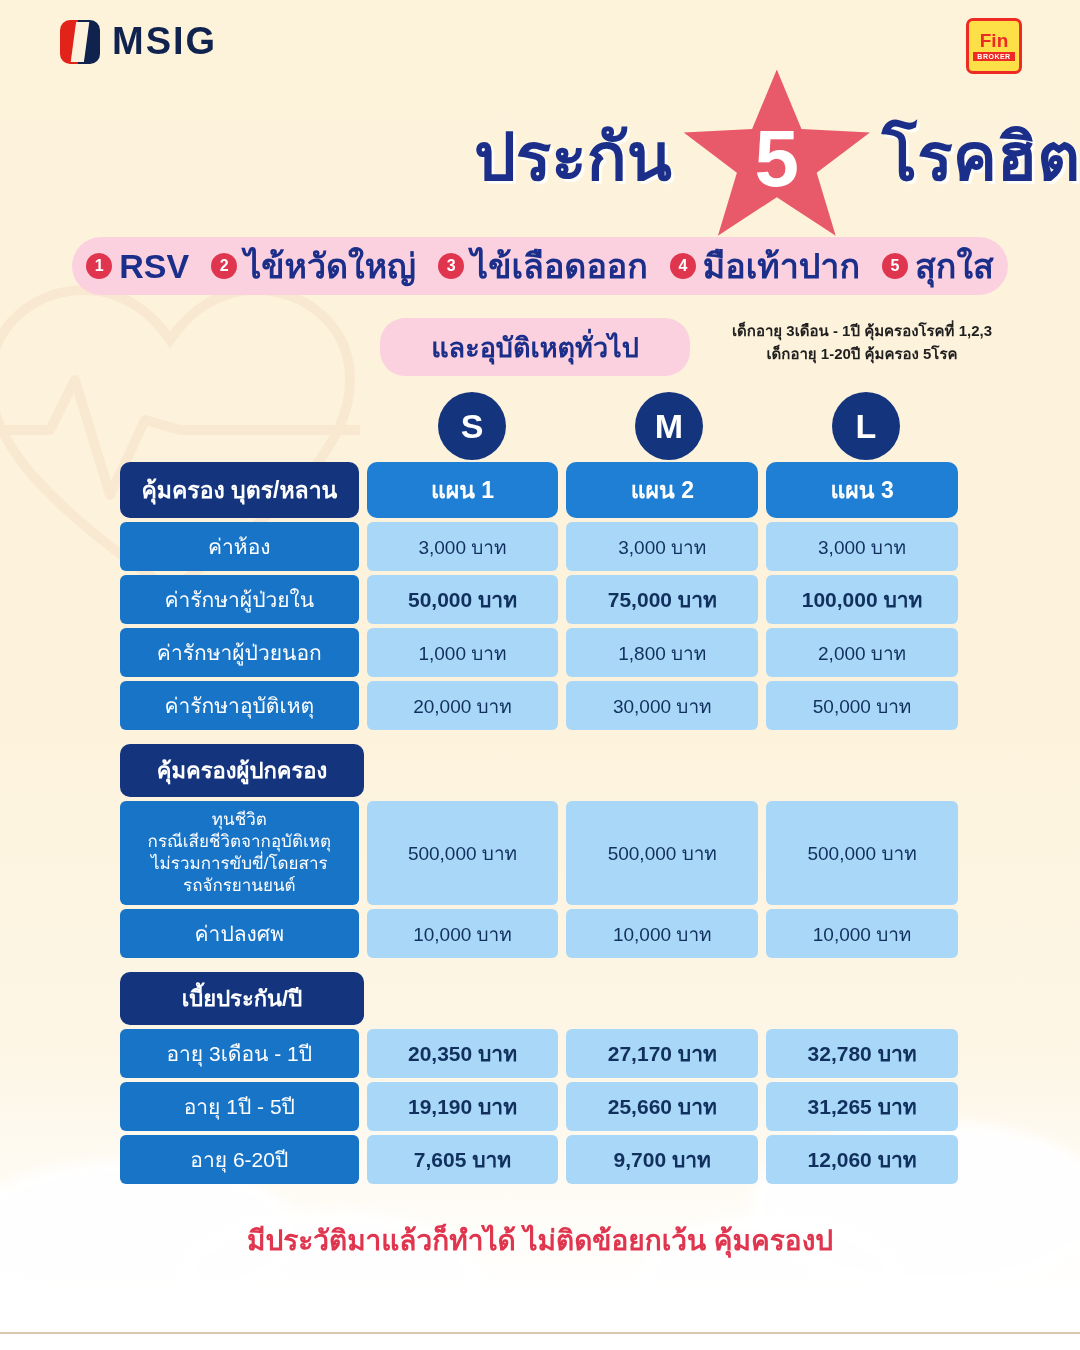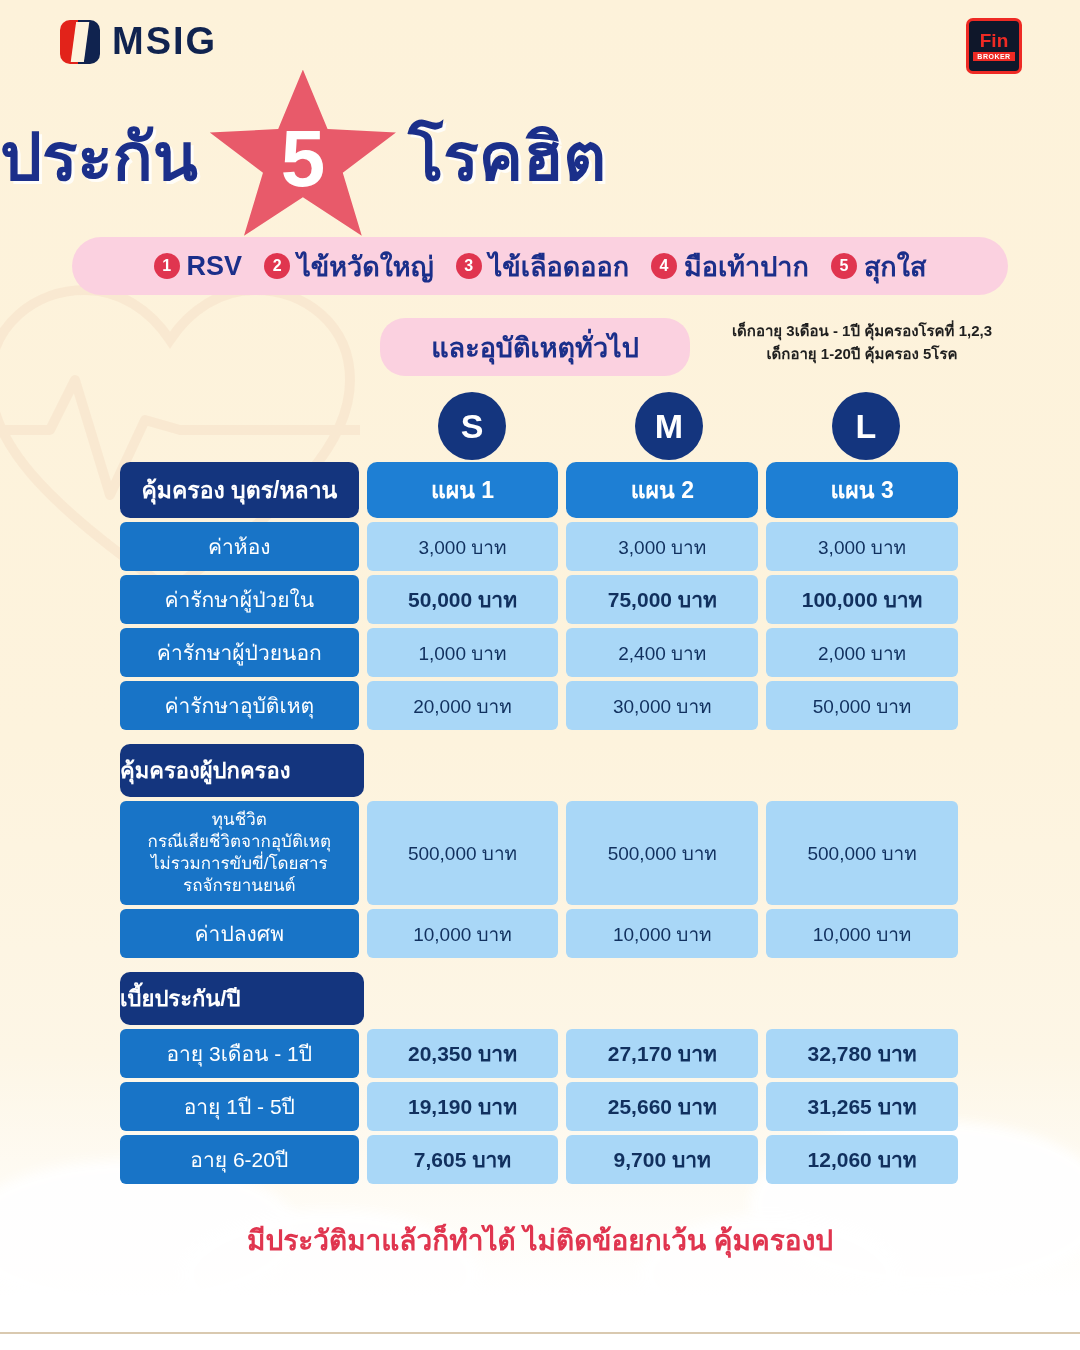--- a/index.html
+++ b/index.html
@@ -56,30 +56,30 @@
   }
   .msig-text { font-size: 38px; font-weight: bold; color: #10234f; letter-spacing: 2px; }
 
   .finbroker {
     position: absolute; right: 58px; top: 8px;
     width: 56px; height: 56px; background: #ee2a24; border-radius: 7px;
     display: flex; flex-direction: column; align-items: center; justify-content: center;
     border: 3px solid #ee2a24;
   }
   .finbroker .fb-in {
-    width: 100%; height: 100%; background: #0f172a; border-radius: 4px;
+    width: 100%; height: 100%; background: #fde047; border-radius: 4px;
     display: flex; flex-direction: column; align-items: center; justify-content: center;
   }
   .fb-fin { font-size: 19px; font-weight: bold; color: #ee2a24; line-height: 1; }
   .fb-brk { font-size: 7px; font-weight: bold; color: #fff; background: #ee2a24; padding: 1px 4px; margin-top: 2px; letter-spacing: .5px; }
 
   
   .title-row {
     position: absolute; top: 92px; left: 0; right: 0; height: 130px;
-    display: flex; align-items: center; justify-content: flex-start; gap: 10px;
+    display: flex; align-items: center; justify-content: flex-end; gap: 10px;
   }
   .title-text {
     font-size: 66px; font-weight: bold; color: #1b2f8a;
     line-height: 1.1;
     text-shadow: 3px 3px 0 rgba(255,255,255,.8);
   }
   .star-wrap { position: relative; width: 190px; height: 175px; display: flex; align-items: center; justify-content: center; }
   .star {
     position: absolute; inset: 0;
     background: #e85a6a;
@@ -94,21 +94,21 @@
   .pill-band {
     position: absolute; top: 237px; left: 72px; width: 936px; height: 58px;
     background: #fbd1e0; border-radius: 29px;
     display: flex; align-items: center; justify-content: center; gap: 22px;
   }
   .pill-item { display: flex; align-items: center; gap: 7px; }
   .num-badge {
     width: 26px; height: 26px; border-radius: 50%; background: #e0354f; color: #fff;
     font-size: 16px; font-weight: bold; display: flex; align-items: center; justify-content: center;
   }
-  .pill-label { font-size: 27px; font-weight: bold; color: #1b2f8a; }
+  .pill-label { font-size: 34px; font-weight: bold; color: #1b2f8a; }
 
   .accident-pill {
     position: absolute; top: 318px; left: 380px; width: 310px; height: 58px;
     background: #fbd1e0; border-radius: 25px;
     display: flex; align-items: center; justify-content: center;
   }
   .accident-pill span { font-size: 27px; font-weight: bold; color: #1b2f8a; }
 
   .note {
     position: absolute; top: 320px; left: 712px; width: 300px;
@@ -149,22 +149,22 @@
   }
   .cell-val {
     width: 196px; background: #a9d7f7; color: #11305e;
     border-radius: 6px;
     display: flex; align-items: center; justify-content: center;
     font-size: 19px; padding: 8px 8px; min-height: 46px;
   }
   .cell-val.bold { font-weight: bold; font-size: 21px; }
   .section-head {
     width: 244px; background: #14357e; color: #fff;
-    border-radius: 10px; padding: 9px 0; margin-top: 14px; margin-bottom: 4px;
-    font-size: 22px; font-weight: bold; 
+    border-radius: 10px; padding: 9px 16px; margin-top: 14px; margin-bottom: 4px;
+    font-size: 22px; font-weight: bold; text-align: center;
   }
   .tall .cell-label, .tall .cell-val { min-height: 104px; }
   .cell-label.multiline { flex-direction: column; line-height: 1.3; font-size: 17px; }
 
   .tagline {
     position: absolute; top: 1218px; left: 0; right: 0;
     text-align: center; font-size: 28px; font-weight: bold; color: #e0354f;
   }
 </style>
 </head>
@@ -265,21 +265,21 @@
     <div class="row">
       <div class="cell-label">ค่ารักษาผู้ป่วยใน</div>
       <div class="cell-val bold">50,000 บาท</div>
       <div class="cell-val bold">75,000 บาท</div>
       <div class="cell-val bold">100,000 บาท</div>
     </div>
 
     <div class="row">
       <div class="cell-label">ค่ารักษาผู้ป่วยนอก</div>
       <div class="cell-val">1,000 บาท</div>
-      <div class="cell-val">2,400 บาท</div>
+      <div class="cell-val">1,800 บาท</div>
       <div class="cell-val">2,000 บาท</div>
     </div>
 
     <div class="row">
       <div class="cell-label">ค่ารักษาอุบัติเหตุ</div>
       <div class="cell-val">20,000 บาท</div>
       <div class="cell-val">30,000 บาท</div>
       <div class="cell-val">50,000 บาท</div>
     </div>
 

